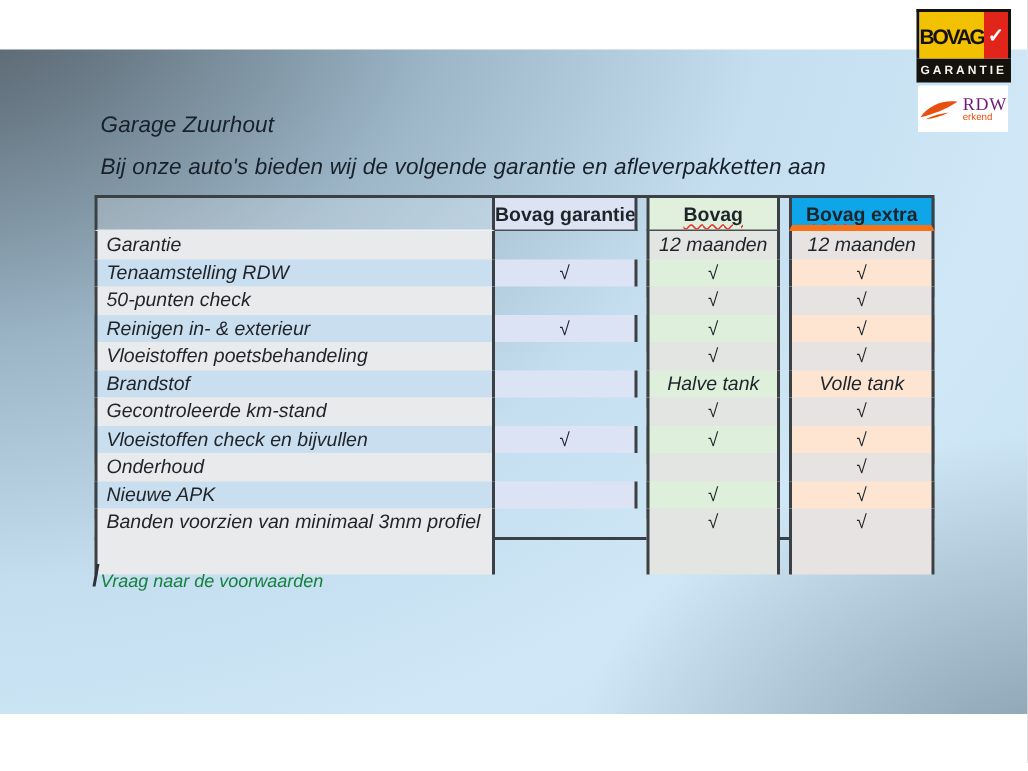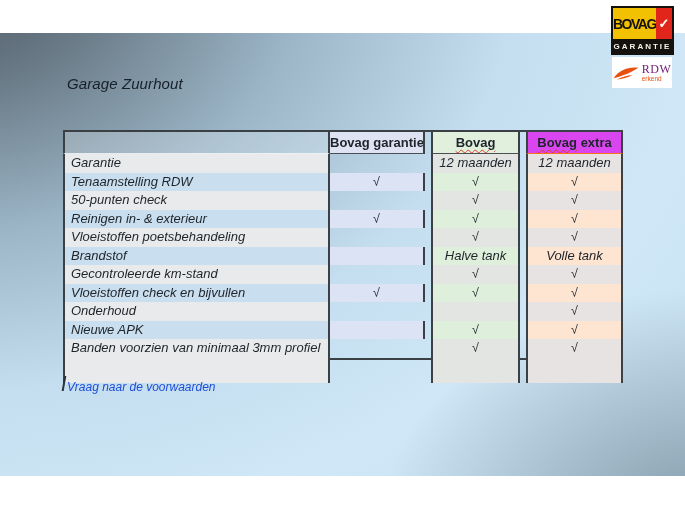--- a/index.html
+++ b/index.html
@@ -15,21 +15,21 @@
       radial-gradient(ellipse 1050px 780px at -8% -14%, #49555e 0%, #687884 14%, #9cb6c8 34%, #c4def0 54%, #cfe7f6 72%, #c7e2f3 100%);
   }
   .title, .subtitle {
     position:absolute; left:67px; font-size:15px; font-weight:normal;
     font-style:italic; color:#18202a; letter-spacing:0.1px;
   }
   .title { top:75px; }
   .subtitle { top:103px; }
   .footnote {
     position:absolute; left:67px; top:380px; font-size:12px;
-    font-style:italic; color:#1d4ed8;
+    font-style:italic; color:#15803d;
   }
   .cursor-mark {
     position:absolute; left:63px; top:376px; width:2px; height:15px;
     background:#2b3138; transform:skewX(-10deg);
   }
 
   
   .gtable {
     position:absolute; left:63px; top:130px; width:560px;
     border-top:2px solid #3b4045; border-bottom:2px solid #3b4045;
@@ -46,21 +46,21 @@
     padding-left:6px; font-style:italic;
   }
   .c-basis { border-right:2px solid #3b4045; text-align:center; }
   .c-bovag, .c-extra { border-left:2px solid #3b4045; border-right:2px solid #3b4045; text-align:center; }
   .val { font-size:12.5px; }
   .val.txt { font-style:italic; font-size:13px; }
 
   .thead .c-label { background:rgba(255,255,255,0.20); border-bottom:1px solid rgba(252,253,255,0.75); }
   .thead .c-basis { background:#dde3f3; border-bottom:1px solid #4a4f54; }
   .thead .c-bovag { background:#e1f0dd; border-bottom:1px solid #4a4f54; }
-  .thead .c-extra { background:#d946ef; border-bottom:1px solid #f97316; }
+  .thead .c-extra { background:#0ea5e9; border-bottom:4px solid #f97316; }
 
   .row-light .c-label { background:#e9eaeb; }
   .row-blue  .c-label { background:#c9deee; }
   .row-light .c-basis { background:#e2e1e6;margin-top:44px; }
   .row-blue  .c-basis { background:#dbe3f5; }
   .row-light .c-bovag { background:#e2e5e1; }
   .row-blue  .c-bovag { background:#def0db; }
   .row-light .c-extra { background:#e7e3e2; }
   .row-blue  .c-extra { background:#fde5d2; }
 
@@ -112,20 +112,21 @@
       <path d="M1 20 C9 8, 24 2, 39 4 C31 9, 25 12, 20 14 C14 16, 7 19, 1 20 Z" fill="#e8500f"></path>
       <path d="M6 22 C14 18, 22 16, 30 15 C23 19, 14 21, 6 22 Z" fill="#e8500f"></path>
     </svg>
     <div>
       <div class="rdw-name">RDW</div>
       <div class="rdw-sub">erkend</div>
     </div>
   </div>
 
   <div class="title">Garage Zuurhout</div>
+  <div class="subtitle">Bij onze auto's bieden wij de volgende garantie en afleverpakketten aan</div>
 
   <div class="gtable">
 
     <div class="trow thead">
       <div class="cell c-label"></div>
       <div class="cell c-basis"><span>Bovag garantie</span></div>
       <div class="cell gap"></div>
       <div class="cell c-bovag"><span class="wavy">Bovag</span></div>
       <div class="cell gap"></div>
       <div class="cell c-extra"><span class="wavy">Bovag</span><span> extra</span></div>

